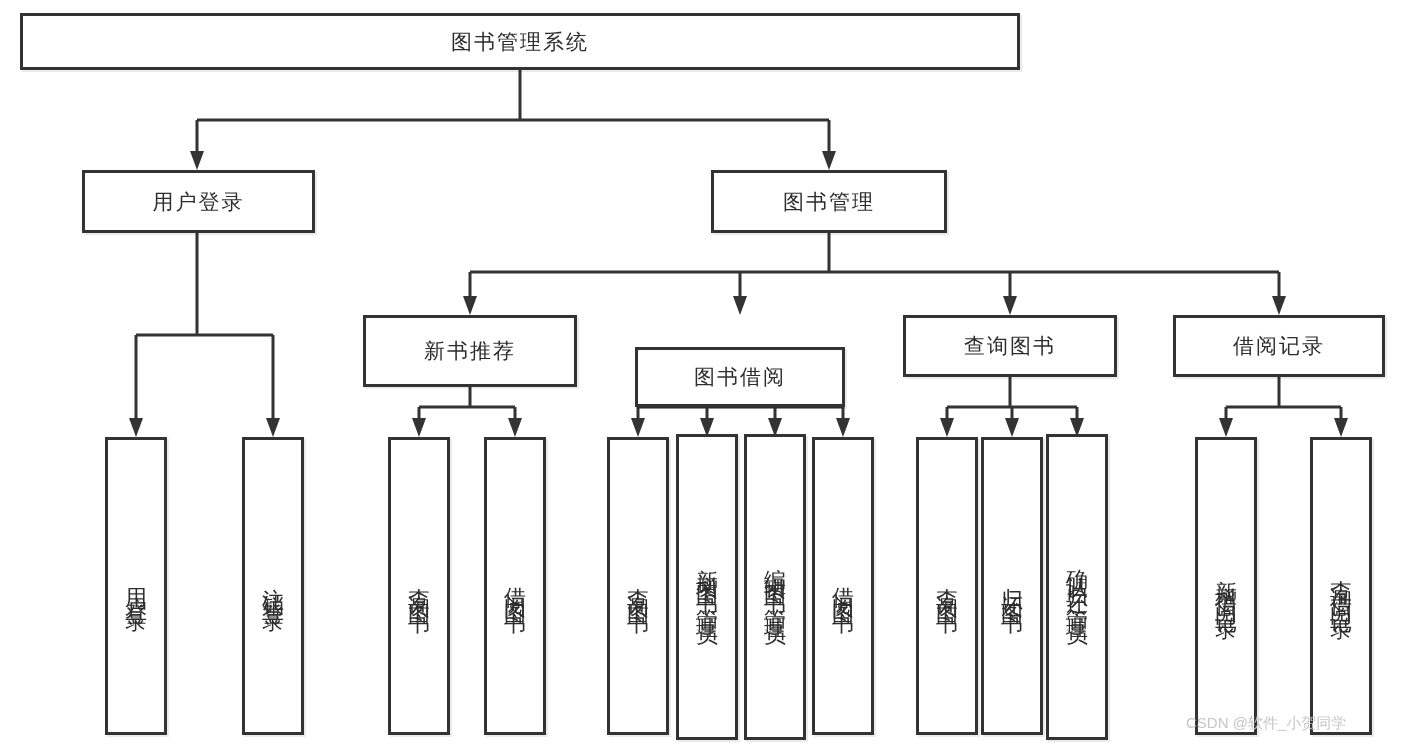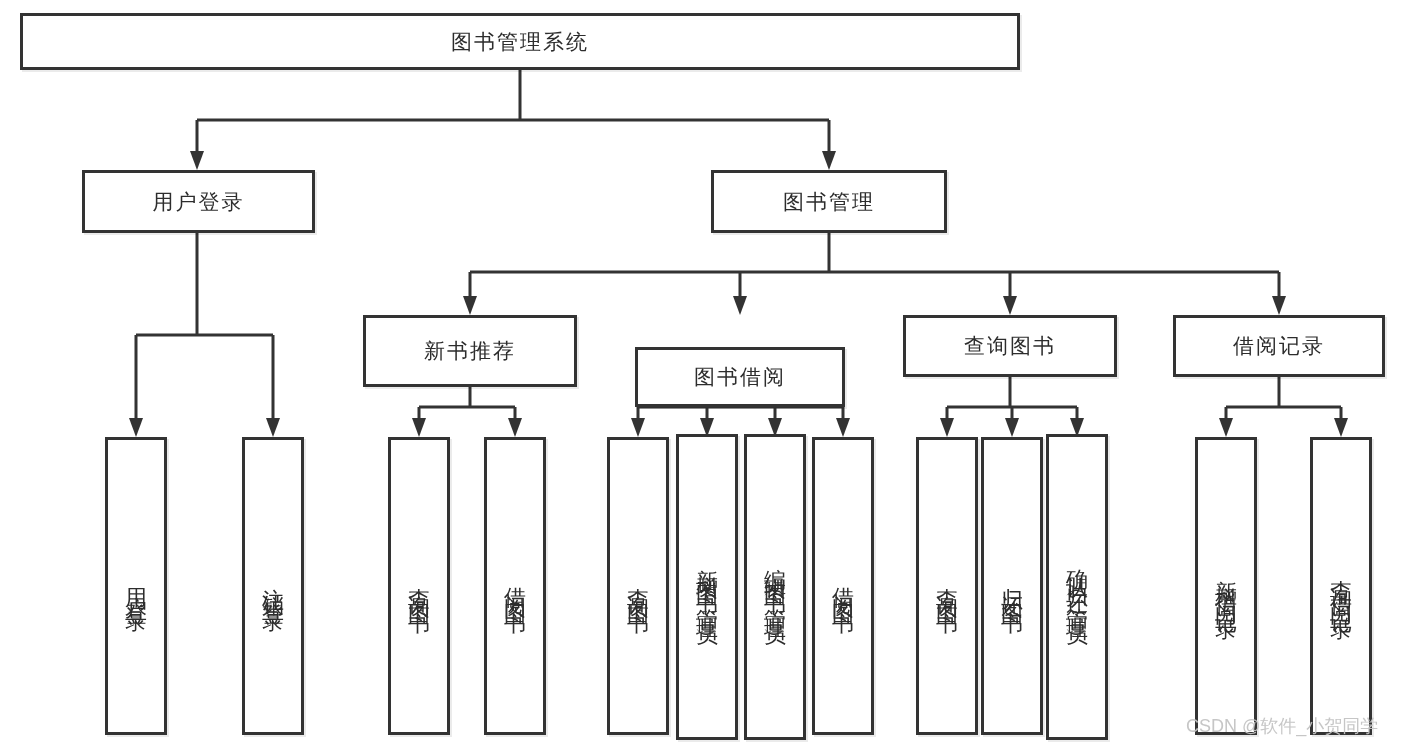--- a/index.html
+++ b/index.html
@@ -50,21 +50,21 @@
     writing-mode: vertical-rl;
     font-size: 22px;
     letter-spacing: 8px;
     white-space: nowrap;
   }
   .watermark {
     position: absolute;
     left: 1186px;
     top: 714px;
     z-index: 5;
-    font-size: 18px;
+    font-size: 15px;
     color: rgba(195,195,195,0.95);
     white-space: nowrap;
   }
 </style>
 </head>
 <body>
 
 <div class="stage">
 
   <svg class="connectors" viewBox="0 0 1405 747" xmlns="http://www.w3.org/2000/svg">

